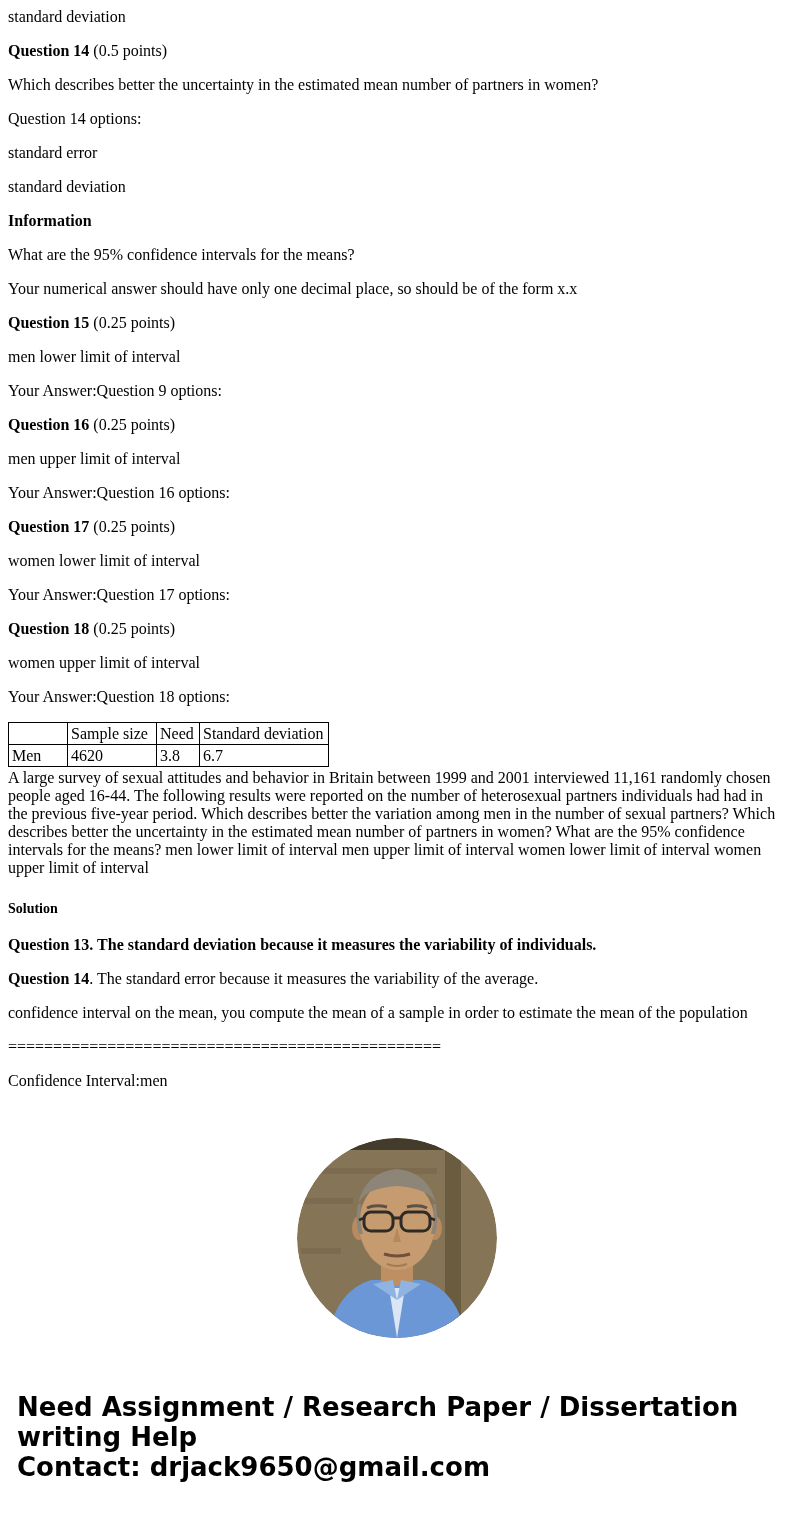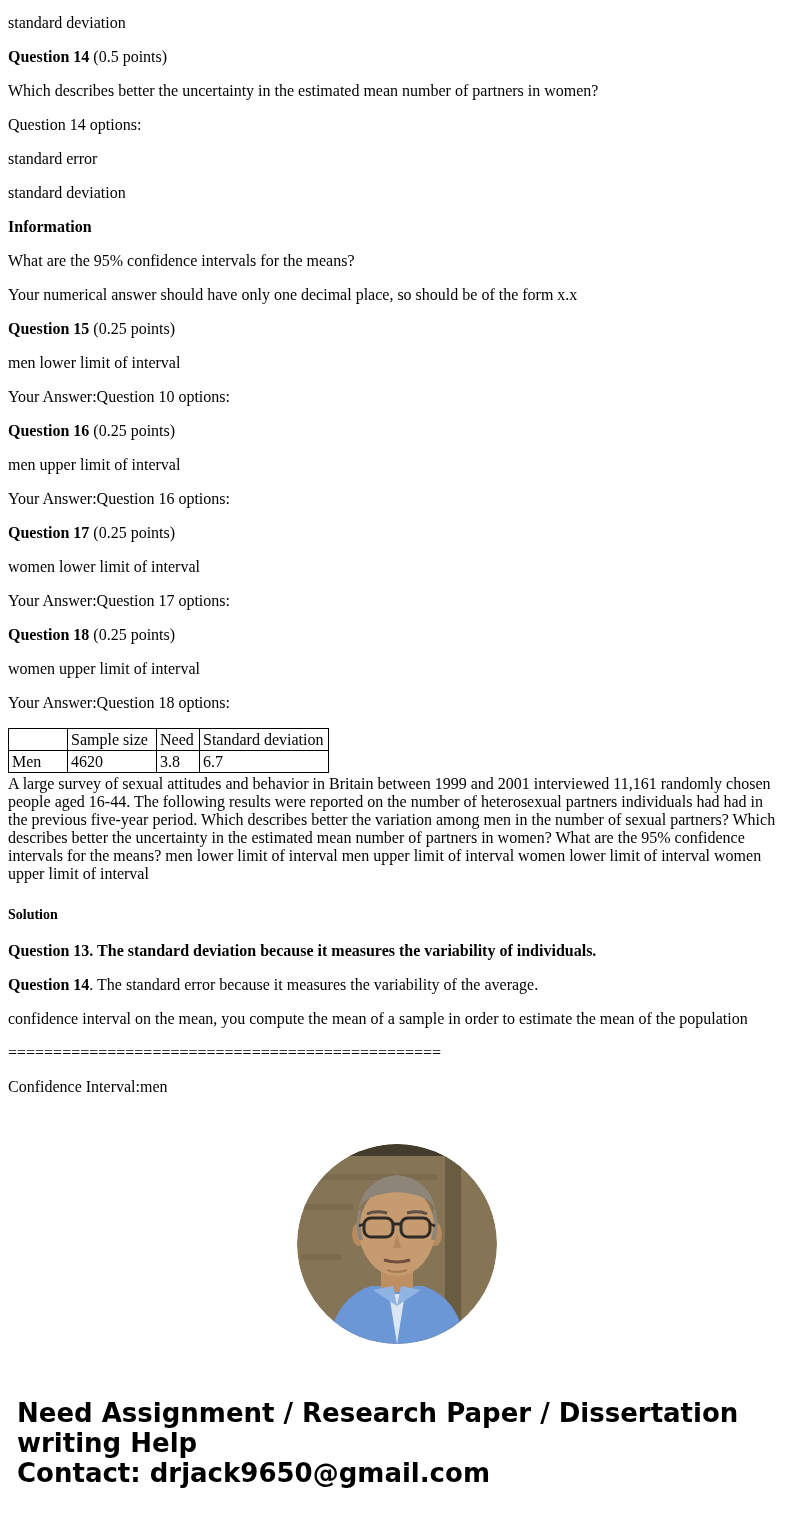--- a/index.html
+++ b/index.html
@@ -6,21 +6,21 @@
   html, body { margin: 0; padding: 0; background: #ffffff; }
   body {
     font-family: "Liberation Serif", "DejaVu Serif", serif;
     font-size: 16px;
     color: #000000;
   }
   .page {
     width: 794px;
     min-height: 1523px;
     margin: 0 auto;
-    padding: 14px 8px 26px 8px;
+    padding: 8px 8px 26px 8px;
     background: #ffffff;
     box-sizing: border-box;
   }
   .page p { margin: 16px 0; line-height: 18px; }
   .page > p:first-child { margin-top: 0; }
   b { font-weight: bold; }
 
   table.stats { border-collapse: collapse; margin: 16px 0 0 0; }
   table.stats th, table.stats td {
     border: 1px solid #000;
@@ -74,21 +74,21 @@
   <p>Question 14 options:</p>
   <p>standard error</p>
   <p>standard deviation</p>
 
   <p><b>Information</b></p>
   <p>What are the 95% confidence intervals for the means?</p>
   <p>Your numerical answer should have only one decimal place, so should be of the form x.x</p>
 
   <p><b>Question 15</b> <span>(0.25 points)</span></p>
   <p>men lower limit of interval</p>
-  <p>Your Answer:Question 10 options:</p>
+  <p>Your Answer:Question 9 options:</p>
 
   <p><b>Question 16</b> <span>(0.25 points)</span></p>
   <p>men upper limit of interval</p>
   <p>Your Answer:Question 16 options:</p>
 
   <p><b>Question 17</b> <span>(0.25 points)</span></p>
   <p>women lower limit of interval</p>
   <p>Your Answer:Question 17 options:</p>
 
   <p><b>Question 18</b> <span>(0.25 points)</span></p>

